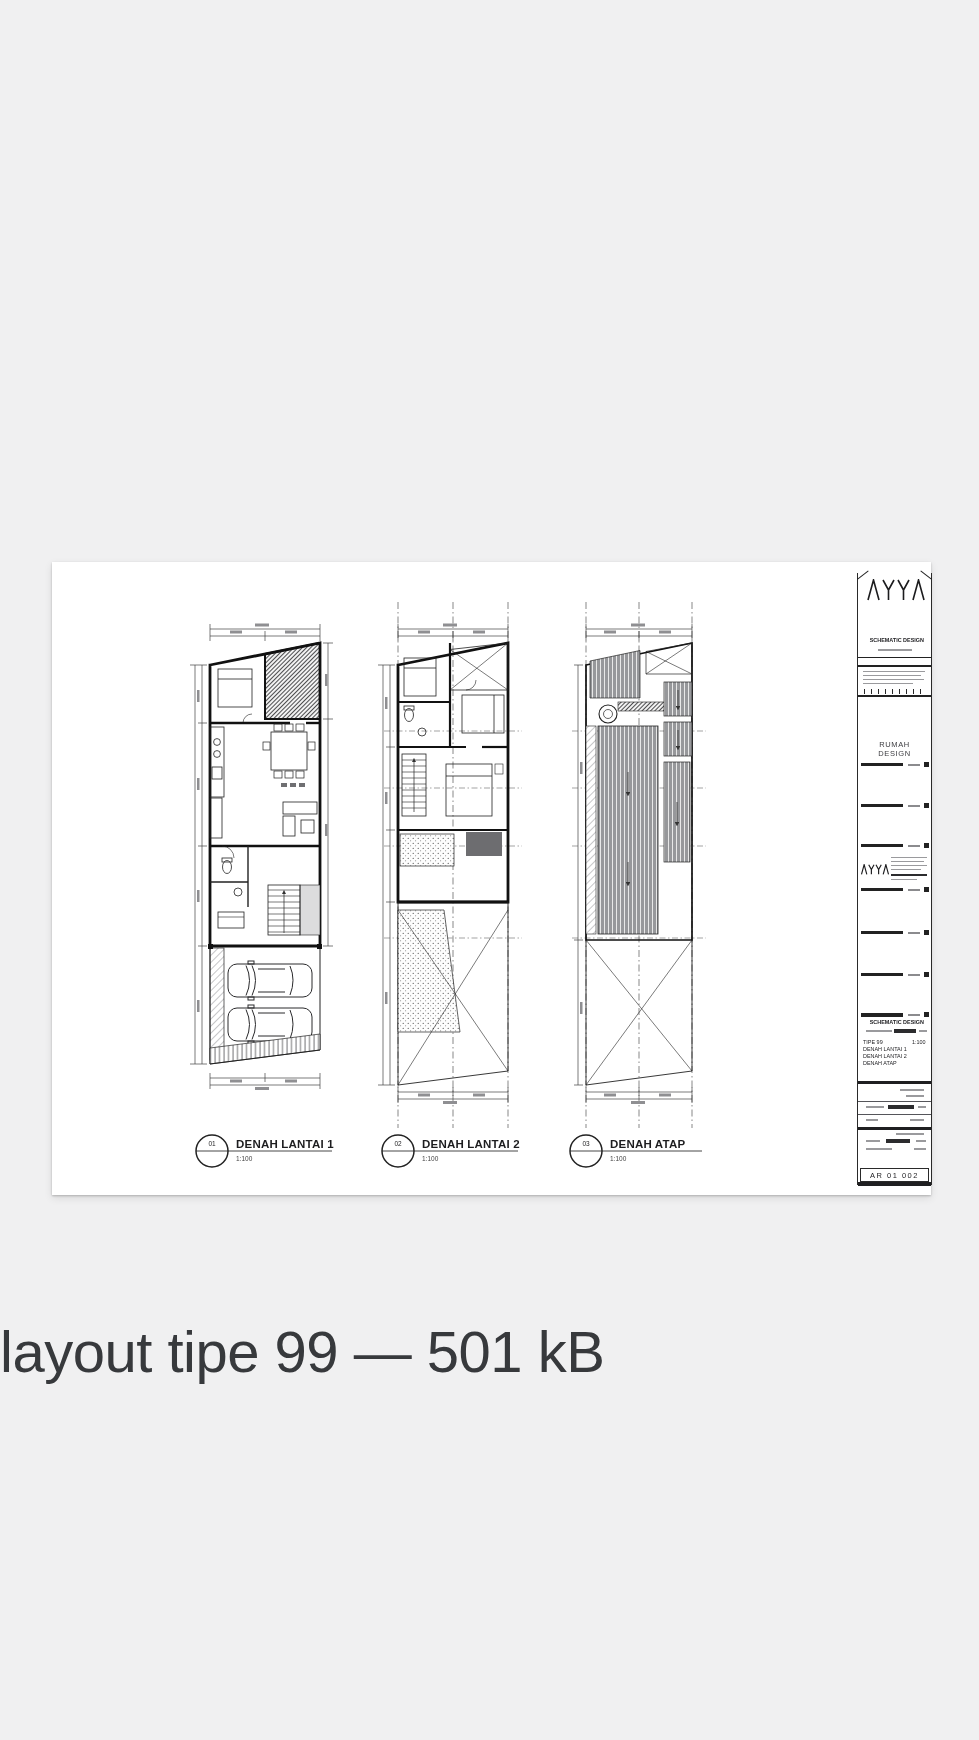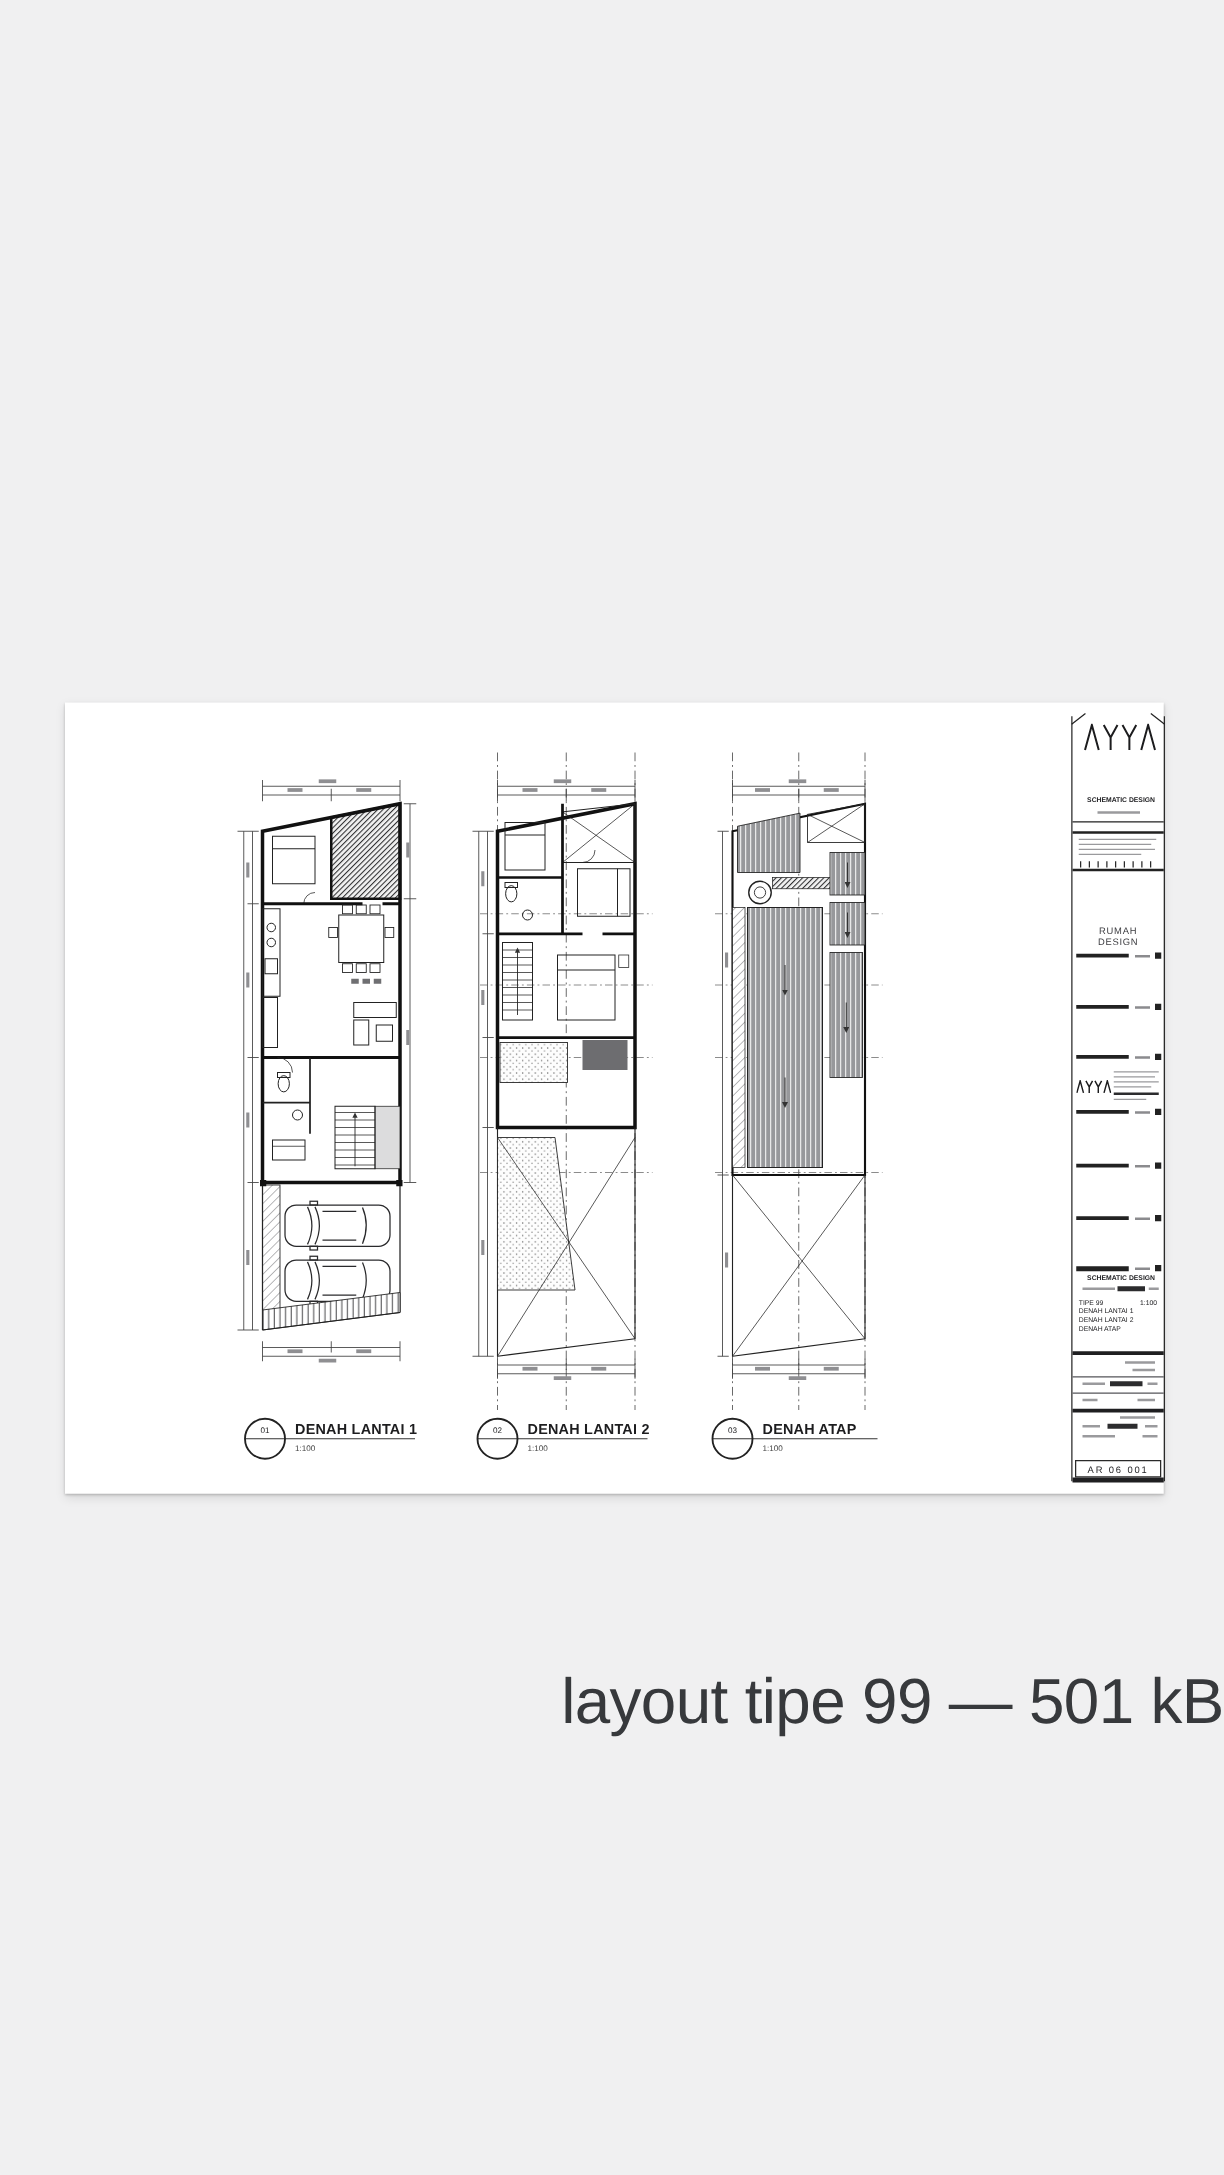--- a/index.html
+++ b/index.html
@@ -30,22 +30,22 @@
   .micro{position:absolute;font-size:8px;transform:scale(.68);transform-origin:0 0;white-space:nowrap;color:#232326;}
   .micro.c{left:0;right:0;text-align:center;transform-origin:center top;}
   .project-name{position:absolute;left:0;right:0;top:139px;text-align:center;font-size:7.5px;line-height:9px;letter-spacing:.6px;color:#3c3c40;margin-top:28px;}
   .sheetno-box{position:absolute;left:2px;right:2px;top:595px;height:14px;border:1px solid #2a2a2a;
                text-align:center;font-size:7.5px;letter-spacing:1.5px;line-height:13px;color:#232326;}
   .tb-bottom{position:absolute;left:0;right:0;top:609px;height:4px;background:#1f1f21;}
   .tick{position:absolute;width:1px;height:5px;background:#2a2a2a;top:0;}
   .srhide{position:absolute;width:1px;height:1px;overflow:hidden;opacity:0;}
 
   
-  .caption{position:absolute;left:0;right:0;top:1318px;text-align:right;
-           font-size:51px;letter-spacing:-.5px;color:#37393c;font-weight:400;margin-top:13px;}
+  .caption{position:absolute;left:0;right:0;top:1318px;text-align:left;
+           font-size:58px;letter-spacing:-.5px;color:#37393c;font-weight:400;}
 </style>
 </head>
 <body>
 
 <div class="page">
 
   <div class="sheet">
 
     <svg class="plans-svg" width="879" height="633" viewBox="0 0 879 633">
       <defs>
@@ -510,20 +510,20 @@
 
         <div class="abs" style="left:0;right:0;top:108px;height:3px;background:#1f1f21;"></div>
         <div class="bar" style="left:38px;top:114px;width:28px;height:1.5px;"></div>
         <div class="bar" style="left:8px;top:121px;width:14px;height:1.5px;"></div>
         <div class="bar dark" style="left:28px;top:120px;width:24px;height:4px;"></div>
         <div class="bar" style="left:58px;top:121px;width:10px;height:1.5px;"></div>
         <div class="bar" style="left:8px;top:129px;width:26px;height:1.5px;"></div>
         <div class="bar" style="left:56px;top:129px;width:12px;height:1.5px;"></div>
       </div>
 
-      <div class="sheetno-box">AR 06 001</div>
+      <div class="sheetno-box">AR 01 002</div>
       <div class="tb-bottom"></div>
     </div>
   </div>
 
   <div class="caption">layout tipe 99 — 501 kB</div>
 
 </div>
 
 </body></html>

